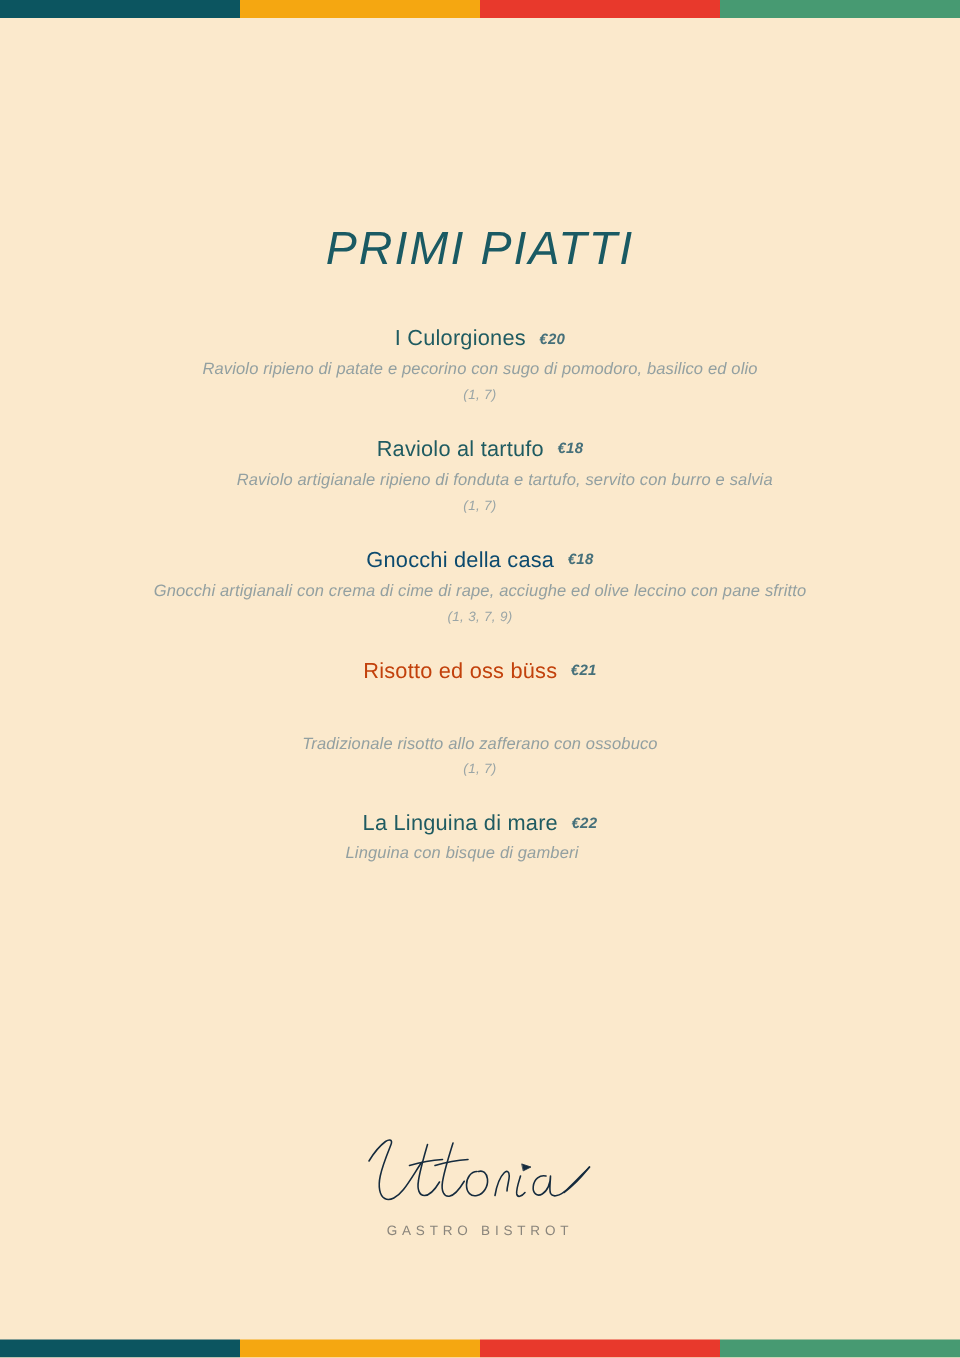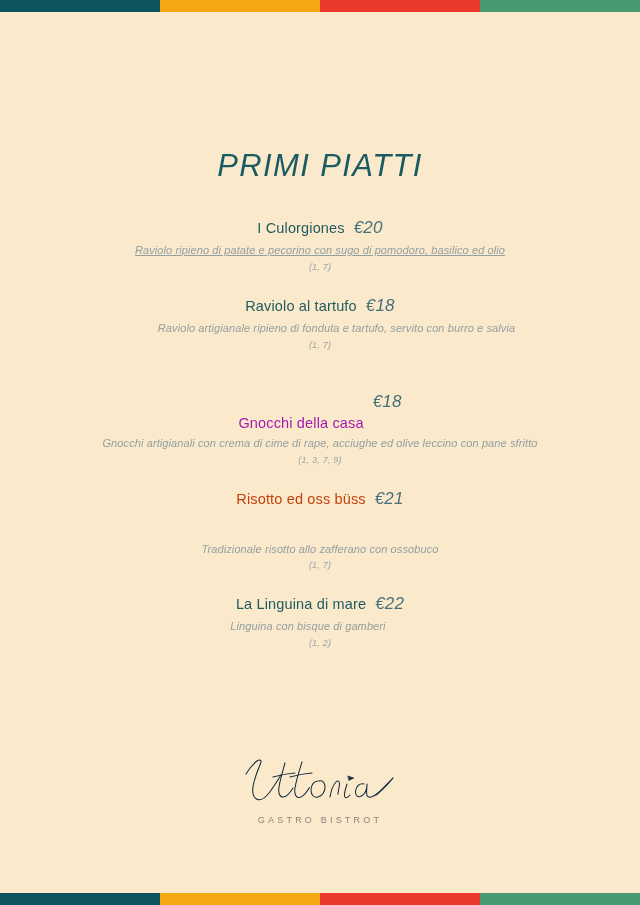--- a/index.html
+++ b/index.html
@@ -83,23 +83,23 @@
 
   .item-name {
     font-size: 14.5px;
     font-weight: 400;
     color: #1f5b61;
     letter-spacing: 0.15px;
     white-space: nowrap;
   }
 
   .item-price {
-    font-size: 17px;
-    font-style: italic;
-    font-weight: 400;
+    font-size: 10px;
+    font-style: italic;
+    font-weight: 700;
     color: #46707a;
     letter-spacing: 0.2px;
     white-space: nowrap;
   }
 
   .item-description {
     font-size: 11px;
     font-style: italic;
     font-weight: 400;
     color: #93a0a1;
@@ -167,36 +167,36 @@
 
   <h1 class="page-title" style="color: rgb(26, 90, 99);">PRIMI PIATTI</h1>
 
   <div class="menu-list">
 
     <div class="menu-item">
       <div class="item-heading">
         <span class="item-name" style="color: rgb(31, 91, 97);">I Culorgiones</span>
         <span class="item-price" style="color: rgb(70, 112, 122);">€20</span>
       </div>
-      <div class="item-description" style="color: rgb(147, 160, 161); text-decoration: underline;">Raviolo ripieno di patate e pecorino con sugo di pomodoro, basilico ed olio</div>
+      <div class="item-description" style="color: rgb(147, 160, 161);">Raviolo ripieno di patate e pecorino con sugo di pomodoro, basilico ed olio</div>
       <div class="item-allergens">(1, 7)</div>
     </div>
 
     <div class="menu-item">
       <div class="item-heading">
         <span class="item-name" style="color: rgb(31, 91, 97);">Raviolo al tartufo</span>
         <span class="item-price" style="color: rgb(70, 112, 122);">€18</span>
       </div>
       <div class="item-description" style="color: rgb(147, 160, 161); margin-left: 33px;">Raviolo artigianale ripieno di fonduta e tartufo, servito con burro e salvia</div>
       <div class="item-allergens">(1, 7)</div>
     </div>
 
     <div class="menu-item">
       <div class="item-heading">
-        <span class="item-name" style="color: #a21caf; margin-top: 41px;">Gnocchi della casa</span>
+        <span class="item-name" style="color: #0c4a6e;">Gnocchi della casa</span>
         <span class="item-price" style="color: rgb(70, 112, 122);">€18</span>
       </div>
       <div class="item-description" style="color: rgb(147, 160, 161);">Gnocchi artigianali con crema di cime di rape, acciughe ed olive leccino con pane sfritto</div>
       <div class="item-allergens">(1, 3, 7, 9)</div>
     </div>
 
     <div class="menu-item">
       <div class="item-heading">
         <span class="item-name" style="color: #c2410c;">Risotto ed oss büss</span>
         <span class="item-price" style="color: rgb(70, 112, 122);">€21</span>
@@ -204,21 +204,20 @@
       <div class="item-description" style="color: rgb(147, 160, 161); margin-top: 33px;">Tradizionale risotto allo zafferano con ossobuco</div>
       <div class="item-allergens">(1, 7)</div>
     </div>
 
     <div class="menu-item">
       <div class="item-heading">
         <span class="item-name" style="color: rgb(31, 91, 97);">La Linguina di mare</span>
         <span class="item-price" style="color: rgb(70, 112, 122);">€22</span>
       </div>
       <div class="item-description" style="color: rgb(147, 160, 161); padding-left: 24px;">Linguina con bisque di gamberi</div>
-      <div class="item-allergens">(1, 2)</div>
     </div>
 
   </div>
 
   <div class="footer">
 
     <svg class="logo-script" viewBox="0 0 320 104" aria-label="Vittoria">
 
       <path d="M12 36 C18 26 26 16 34 10 C40 6 44 8 41 15 C37 25 30 42 27 56 C24 70 26 82 33 86 C40 90 50 84 58 74 C66 64 74 50 82 38" style="stroke: rgb(21, 43, 62);"></path>
 

